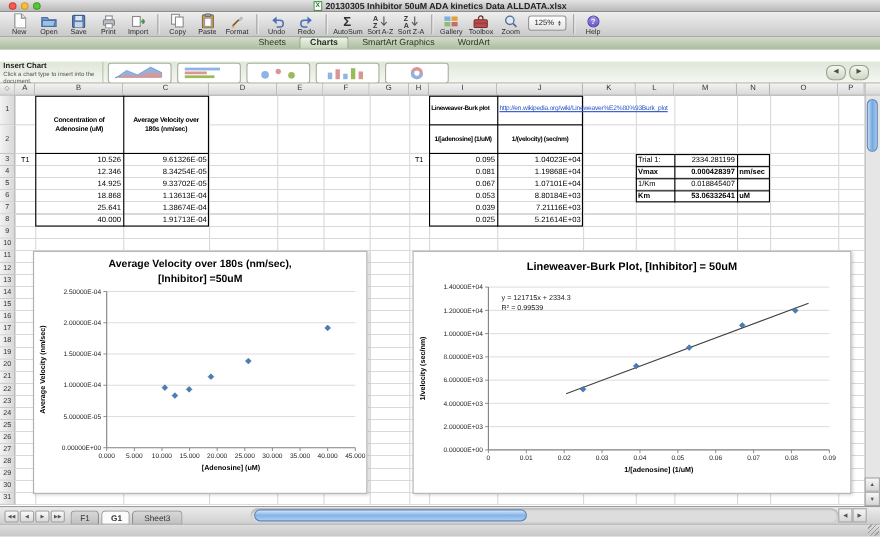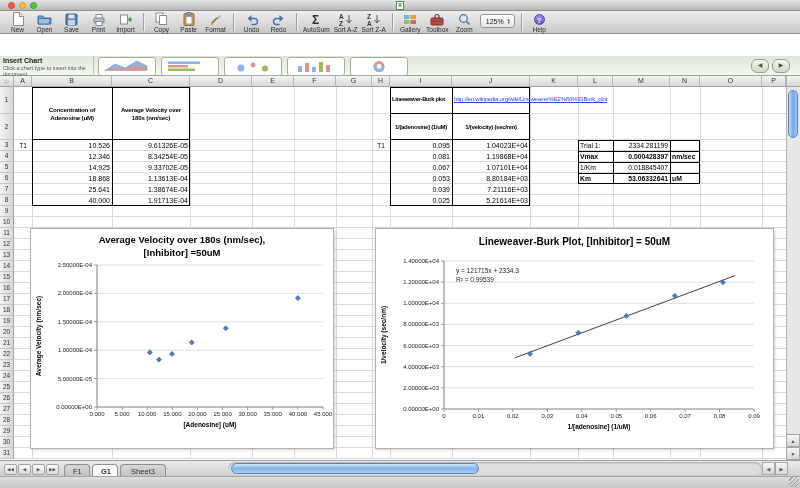--- a/index.html
+++ b/index.html
@@ -99,20 +99,21 @@
 </head>
 <body>
 
 <div id="app">
 
   <div class="titlebar">
     <span class="tl" style="left:8px;background:#f45c54;border:1px solid #ce3c34;"></span>
     <span class="tl" style="left:19px;background:#f6bd45;border:1px solid #d39c2a;"></span>
     <span class="tl" style="left:30px;background:#5bc43e;border:1px solid #3e9e28;"></span>
     <span class="doc-ic">X</span>
+    <span class="ttext">20130305 Inhibitor 50uM ADA kinetics Data ALLDATA.xlsx</span>
   </div>
 
   <div class="toolbar" id="toolbar">
       <div class="tbitem">
         <div class="tbicon">
           <svg width="12" height="14">
             <path d="M1.5 .5h6l4 4v9h-10z" fill="#fdfdfd" stroke="#8a8a8a"></path>
             <path d="M7.5 .5v4h4" fill="#e8e8e8" stroke="#8a8a8a"></path>
           </svg>
         </div>
@@ -271,20 +272,26 @@
       </div>
       <div class="tbsep"></div>
       <div class="tbitem">
         <div class="tbicon">
           <div class="helpcirc">?</div>
         </div>
         <div class="tblabel">Help</div>
       </div>
     </div>
 
+  <div class="gal-tabs" id="gal-tabs">
+      <div class="gal-tab">Sheets</div>
+      <div class="gal-tab active">Charts</div>
+      <div class="gal-tab">SmartArt Graphics</div>
+      <div class="gal-tab">WordArt</div>
+    </div>
   <div class="gal-body">
     <div class="gal-left">
       <div class="gal-left-title">Insert Chart</div>
       <div class="gal-left-desc">Click a chart type to insert into the document.</div>
     </div>
     <div class="gal-thumbs" id="gal-thumbs">
         <div class="thumb">
           <svg width="48" height="13">
             <path d="M2 11L12 4l10 4 12-7 10 5v4H2z" fill="#8db4e2" stroke="#5b84b8" stroke-width="0.5"></path>
             <path d="M2 11l10-3 10 1 12-4 10 2v4H2z" fill="#d99694" opacity="0.85"></path>

